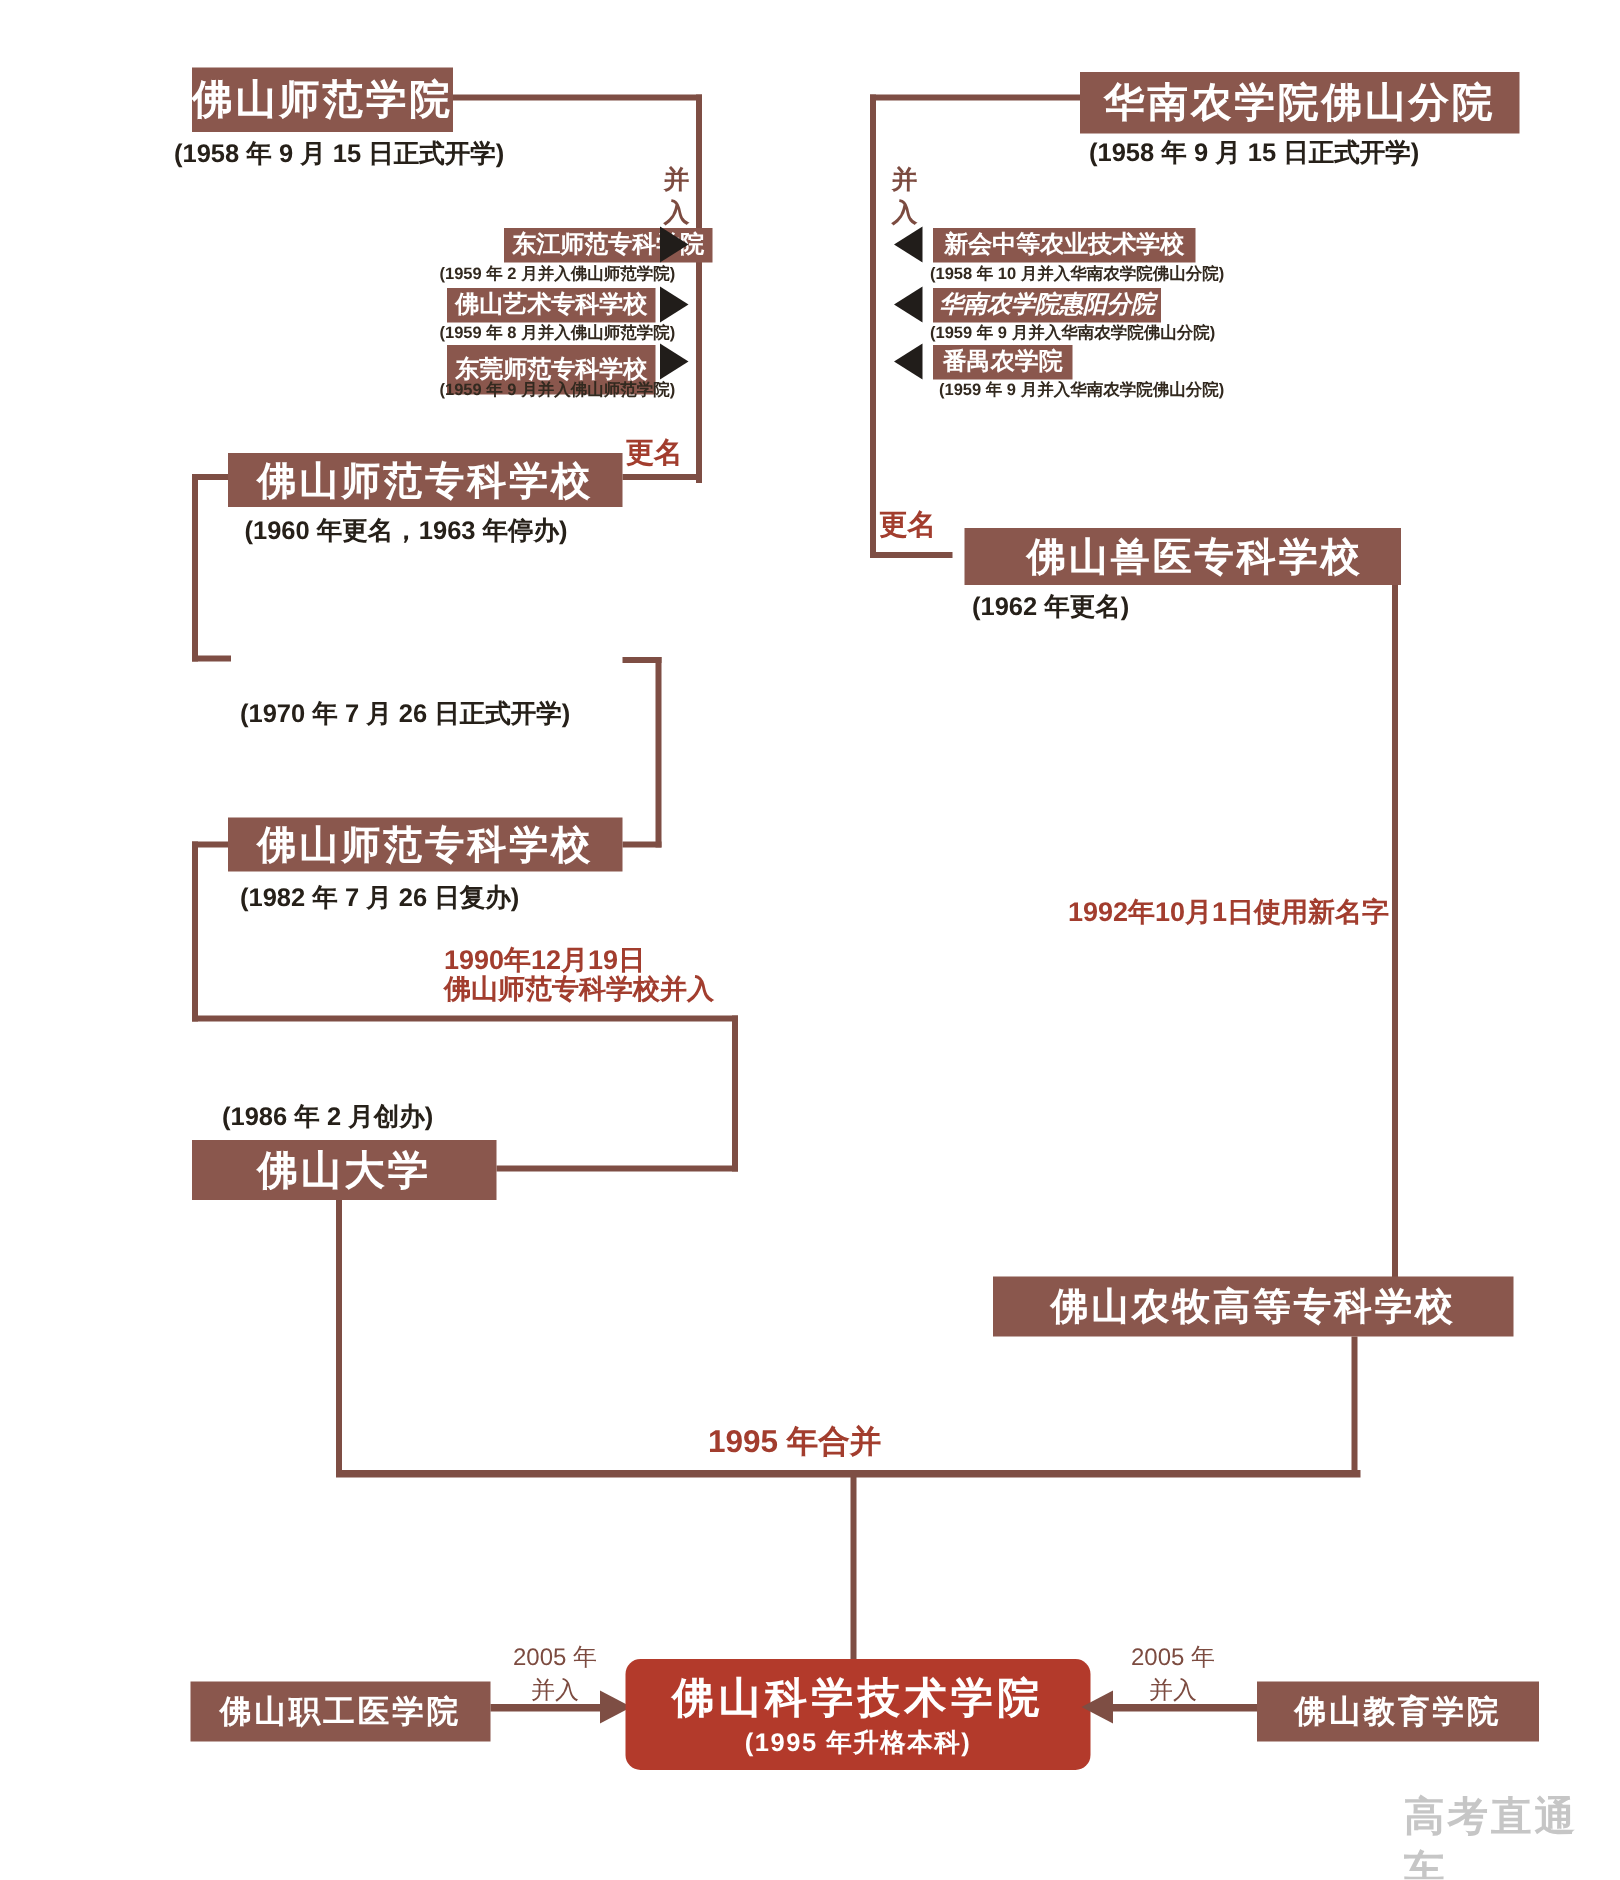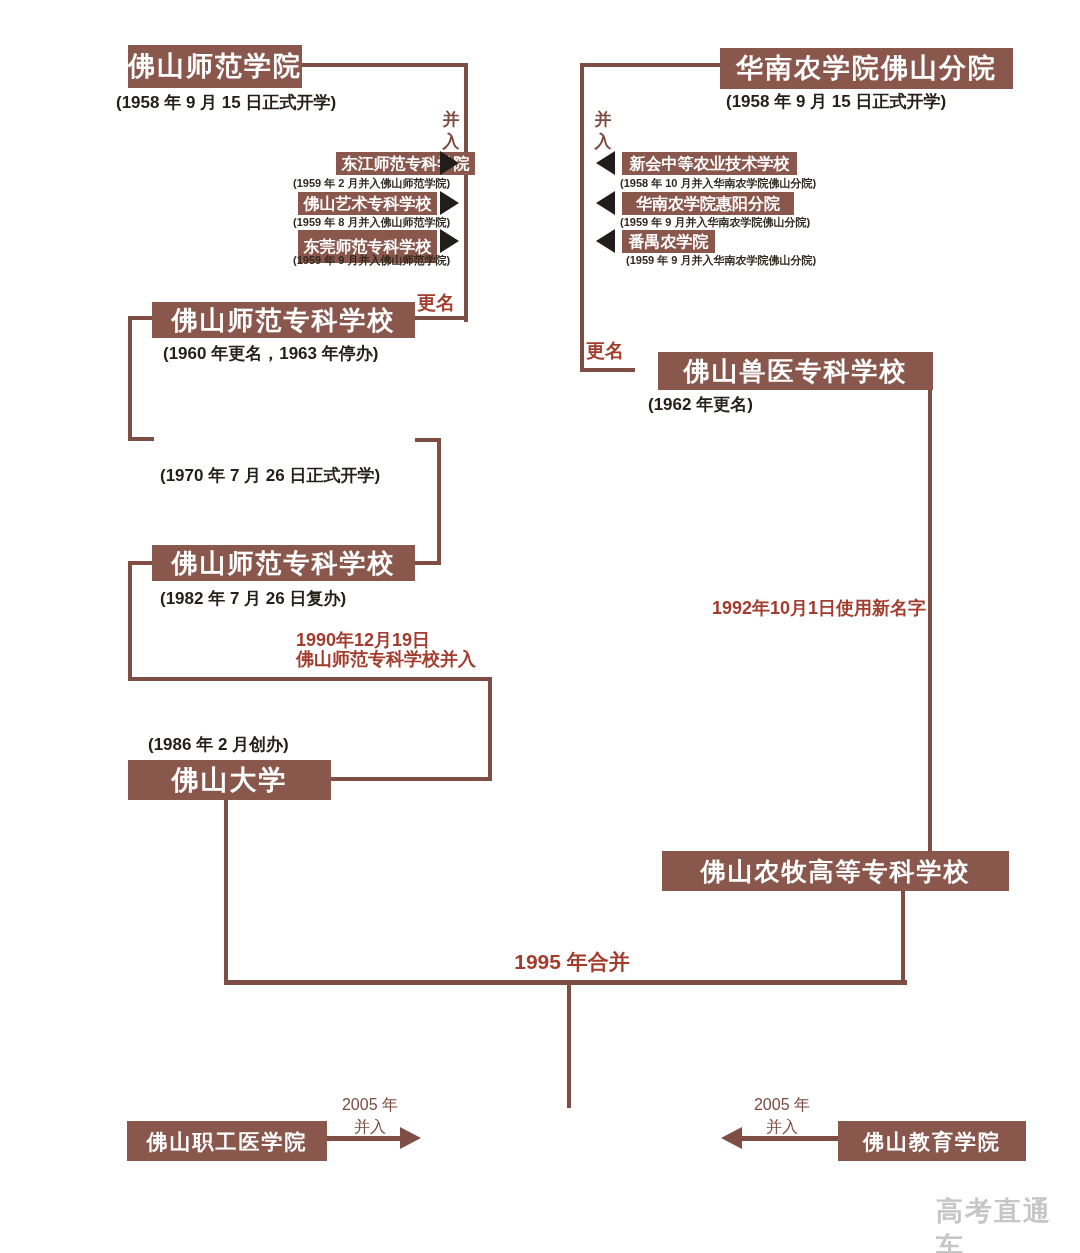--- a/index.html
+++ b/index.html
@@ -98,45 +98,49 @@
   <div class="box" style="left:720px;top:48px;width:293px;height:41px;font-size:27px;">华南农学院佛山分院</div>
   <div class="cap" style="left:726px;top:92px;font-size:17px;">(1958 年 9 月 15 日正式开学)</div>
 
   <div class="vtext" style="left:593px;top:109px;">并入</div>
 
   <div class="tri tri-l" style="left:596px;top:151px;"></div>
   <div class="box" style="left:622px;top:152px;width:175px;height:23px;font-size:16px;letter-spacing:0;">新会中等农业技术学校</div>
   <div class="smallcap" style="left:620px;top:177px;width:180px;">(1958 年 10 月并入华南农学院佛山分院)</div>
 
   <div class="tri tri-l" style="left:596px;top:191px;"></div>
-  <div class="box" style="left:622px;top:192px;width:172px;height:23px;font-size:16px;letter-spacing:0;">华南农学院惠阳分院</div>
+  <div class="box" style="left:622px;top:192px;width:152px;height:23px;font-size:16px;letter-spacing:0;font-style:italic;">华南农学院惠阳分院</div>
   <div class="smallcap" style="left:620px;top:216px;width:176px;">(1959 年 9 月并入华南农学院佛山分院)</div>
 
   <div class="tri tri-l" style="left:596px;top:229px;"></div>
   <div class="box" style="left:622px;top:230px;width:93px;height:23px;font-size:16px;letter-spacing:0;">番禺农学院</div>
   <div class="smallcap" style="left:626px;top:254px;width:172px;">(1959 年 9 月并入华南农学院佛山分院)</div>
 
   <div class="red" style="left:586px;top:341px;font-size:19px;">更名</div>
 
-  <div class="box" style="left:658px;top:352px;width:275px;height:38px;font-size:26px;">佛山兽医专科学校</div>
+  <div class="box" style="left:643px;top:352px;width:275px;height:38px;font-size:26px;padding-left:16px;">佛山兽医专科学校</div>
   <div class="cap" style="left:648px;top:395px;font-size:17px;">(1962 年更名)</div>
 
   <div class="red" style="left:712px;top:599px;font-size:18px;">1992年10月1日使用新名字</div>
 
   <div class="box" style="left:662px;top:851px;width:347px;height:40px;font-size:25px;">佛山农牧高等专科学校</div>
 
-  <div class="red" style="left:472px;top:950px;width:200px;text-align:center;font-size:21px;">1995 年合并</div>
+  <div class="red" style="left:472px;top:950px;width:200px;text-align:left;font-size:21px;">1995 年合并</div>
 
   <div class="box" style="left:127px;top:1121px;width:200px;height:40px;font-size:21px;">佛山职工医学院</div>
 
   <div class="brownlbl" style="left:330px;top:1095px;width:80px;text-align:center;font-size:16px;">2005 年</div>
   <div class="brownlbl" style="left:330px;top:1117px;width:80px;text-align:center;font-size:16px;">并入</div>
   <div class="hline" style="left:327px;top:1136px;width:76px;height:5px;"></div>
   <div class="tri ah-r" style="left:400px;top:1127px;"></div>
 
+  <div class="box mainbox" style="left:417px;top:1106px;width:310px;height:74px;">
+    <div style="font-size:28px;letter-spacing:3px;margin-top:2px;">佛山科学技术学院</div>
+    <div style="font-size:17px;letter-spacing:1px;margin-top:7px;font-weight:600;">(1995 年升格本科)</div>
+  </div>
 
   <div class="brownlbl" style="left:742px;top:1095px;width:80px;text-align:center;font-size:16px;">2005 年</div>
   <div class="brownlbl" style="left:742px;top:1117px;width:80px;text-align:center;font-size:16px;">并入</div>
   <div class="hline" style="left:739px;top:1136px;width:99px;height:5px;"></div>
   <div class="tri ah-l" style="left:721px;top:1127px;"></div>
 
   <div class="box" style="left:838px;top:1121px;width:188px;height:40px;font-size:21px;">佛山教育学院</div>
 
   <div class="watermark" style="left:936px;top:1193px;">高考直通车</div>
 

